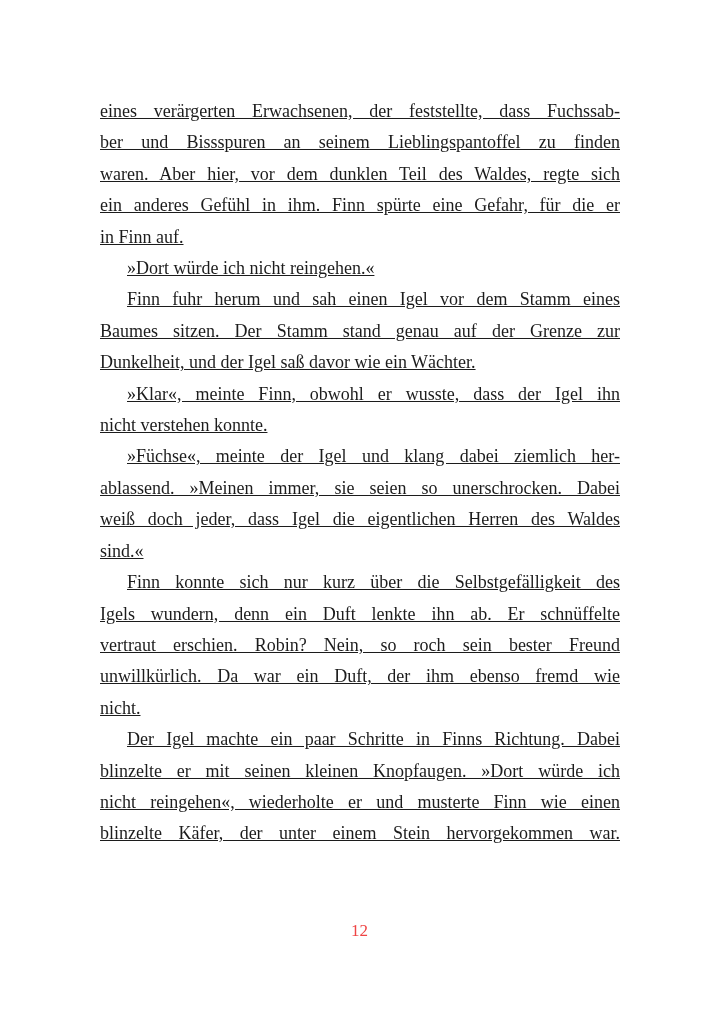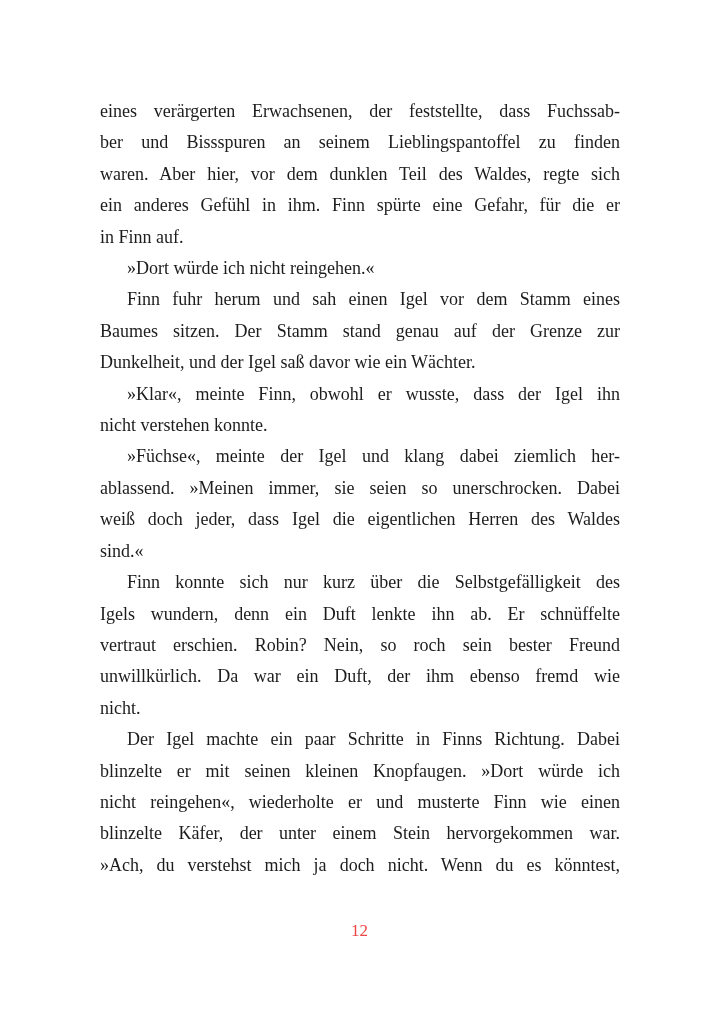--- a/index.html
+++ b/index.html
@@ -29,20 +29,21 @@
     line-height: 31.4px;
   }
   .para {
     margin: 0;
     padding: 0;
   }
   .line {
     text-align: justify;
     text-align-last: justify;
     white-space: normal;
+    text-decoration: underline;
   }
   .line.last {
     text-align-last: left;
   }
   .line.first {
     text-indent: 27px;
   }
   .page-number {
     position: absolute;
     left: 0;
@@ -88,17 +89,16 @@
         <div class="line">Igels wundern, denn ein Duft lenkte ihn ab. Er schnüffelte</div>
         <div class="line">vertraut erschien. Robin? Nein, so roch sein bester Freund</div>
         <div class="line">unwillkürlich. Da war ein Duft, der ihm ebenso fremd wie</div>
         <div class="line last">nicht.</div>
       </div>
       <div class="para">
         <div class="line first">Der Igel machte ein paar Schritte in Finns Richtung. Dabei</div>
         <div class="line">blinzelte er mit seinen kleinen Knopfaugen. »Dort würde ich</div>
         <div class="line">nicht reingehen«, wiederholte er und musterte Finn wie einen</div>
         <div class="line">blinzelte Käfer, der unter einem Stein hervorgekommen war.</div>
-        <div class="line">»Ach, du verstehst mich ja doch nicht. Wenn du es könntest,</div>
       </div>
     </div>
   <div class="page-number">12</div>
 </div>
 
 </body></html>

